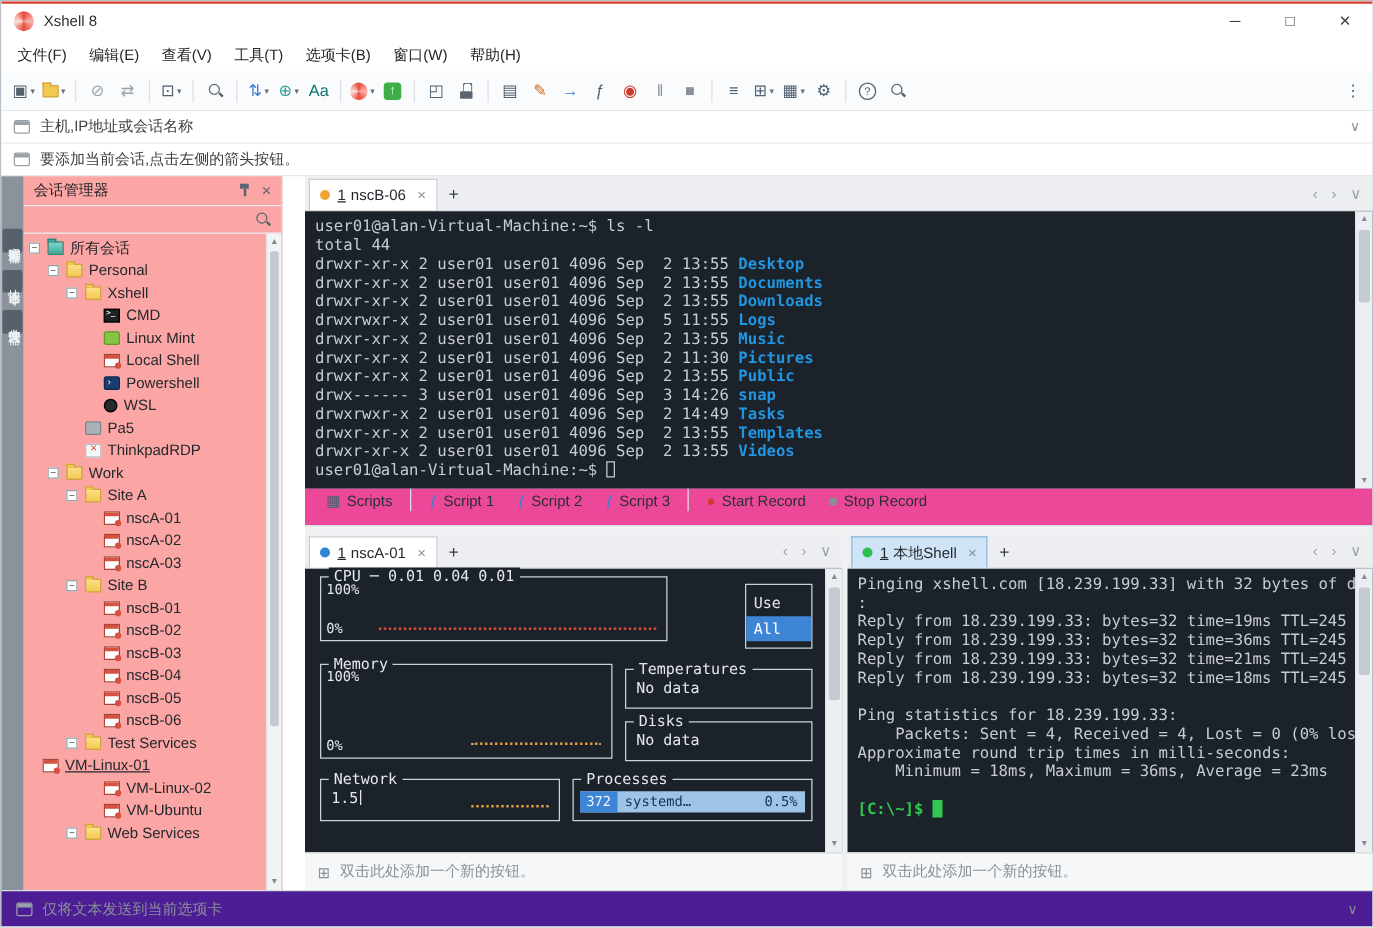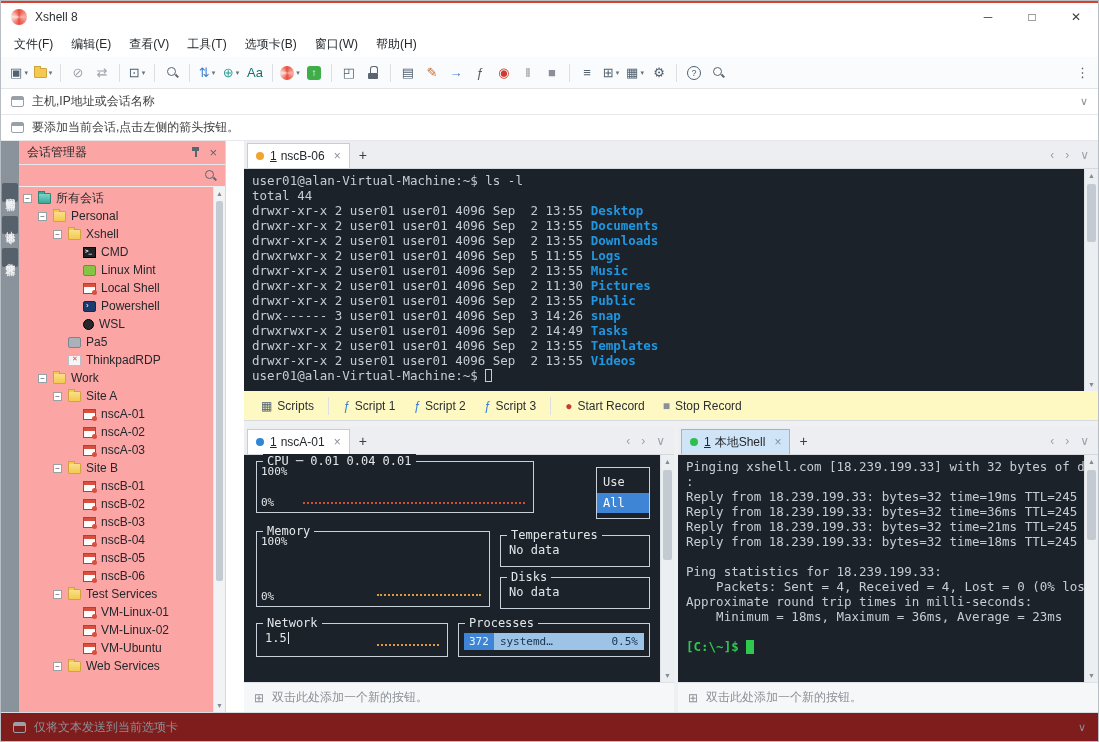--- a/index.html
+++ b/index.html
@@ -93,21 +93,21 @@
   .tline{white-space:pre}
   .dirname{color:#2196e0;font-weight:bold}
   .green{color:#2fc94f;font-weight:bold}
   .cursor-outline{display:inline-block;width:7px;height:13px;border:1px solid #c7ccd2;vertical-align:-2px}
   .cursor-green{display:inline-block;width:8px;height:14px;background:#2fc94f;vertical-align:-3px}
   .scrollbar{position:absolute;top:0;right:0;bottom:0;width:14px;background:#eceff1;border-left:1px solid #dfe2e6;font-family:"Liberation Sans",sans-serif}
   .sb-btn{height:13px;color:#848b93;font-size:7px;text-align:center;line-height:13px}
   .sb-bottom{position:absolute;bottom:0;left:0;right:0}
   .sb-thumb{position:absolute;left:2px;right:2px;background:#c4cad1;border-radius:2px}
   
-  .scriptbar{position:absolute;left:0;right:0;top:250px;height:30px;display:flex;align-items:center;background:#fef9c3;border-bottom:1px solid #d7dbe0;padding-left:8px}
+  .scriptbar{position:absolute;left:0;right:0;top:250px;height:30px;display:flex;align-items:flex-start;background:#ec4899;border-bottom:1px solid #d7dbe0;padding-left:8px}
   .sb-item{display:flex;align-items:center;gap:5px;padding:3px 9px;font-size:12px;color:#2b2f33}
   .si::before{font-size:12px}
   .si-grid::before{content:"▦";color:#50616f}
   .si-script::before{content:"ƒ";color:#3a7fd5;font-style:italic}
   .si-record::before{content:"●";color:#cc3b30}
   .si-stop::before{content:"■";color:#8a9097}
   .hsplit{position:absolute;left:0;right:0;top:280px;height:6px;background:#eef0f2}
   
   .panes{position:absolute;left:0;right:0;top:286px;bottom:0}
   .pane{position:absolute;top:0;bottom:0}
@@ -127,21 +127,21 @@
   .dots{position:absolute;height:0;border-top:2px dotted #d84a3a}
   .dots.orange{border-color:#de9a3c}
   .usebox{padding-top:3px}
   .use-row{height:22px;line-height:22px;padding-left:6px;font-size:12px;color:#e3e7ea}
   .use-row.sel{background:#3f85d6;color:#fff;height:20px;line-height:20px}
   .proc-row{position:absolute;left:5px;right:5px;top:9px;height:17px;display:flex;background:#9dc3e6;font-size:11px;overflow:hidden}
   .proc-pid{background:#3f85d6;color:#eaf3fb;padding:0 5px;line-height:17px;flex:none}
   .proc-name{flex:1;color:#16324f;padding-left:6px;line-height:17px}
   .proc-cpu{color:#16324f;padding-right:6px;line-height:17px;flex:none}
   
-  .statusbar{position:absolute;left:0;right:0;bottom:0;height:29px;background:#7f1d1d;border-top:1px solid #d9dce0;display:flex;align-items:center;gap:8px;padding:0 12px;font-size:12px;color:#8a9097}
+  .statusbar{position:absolute;left:0;right:0;bottom:0;height:29px;background:#4c1d95;border-top:1px solid #d9dce0;display:flex;align-items:center;gap:8px;padding:0 12px;font-size:12px;color:#8a9097}
 </style>
 </head>
 <body>
 
 <div class="app">
 
   <div class="titlebar">
     <span class="rose-logo"></span>
     <span class="wtitle">Xshell 8</span>
     <div class="wcontrols">
@@ -401,21 +401,21 @@
           <div class="tree-row" style="padding-left: 49px;">
             <span class="exp-sp"></span>
             <span class="tico ico-session"></span>
             <span>nscB-06</span>
           </div>
           <div class="tree-row" style="padding-left: 34px;">
             <span class="exp">−</span>
             <span class="tico ico-folder"></span>
             <span>Test Services</span>
           </div>
-          <div class="tree-row" style="padding-left: 49px;">
+          <div class="tree-row" style=" text-decoration: underline;">
             <span class="exp-sp"></span>
             <span class="tico ico-session"></span>
             <span>VM-Linux-01</span>
           </div>
           <div class="tree-row" style="padding-left: 49px;">
             <span class="exp-sp"></span>
             <span class="tico ico-session"></span>
             <span>VM-Linux-02</span>
           </div>
           <div class="tree-row" style="padding-left: 49px;">

